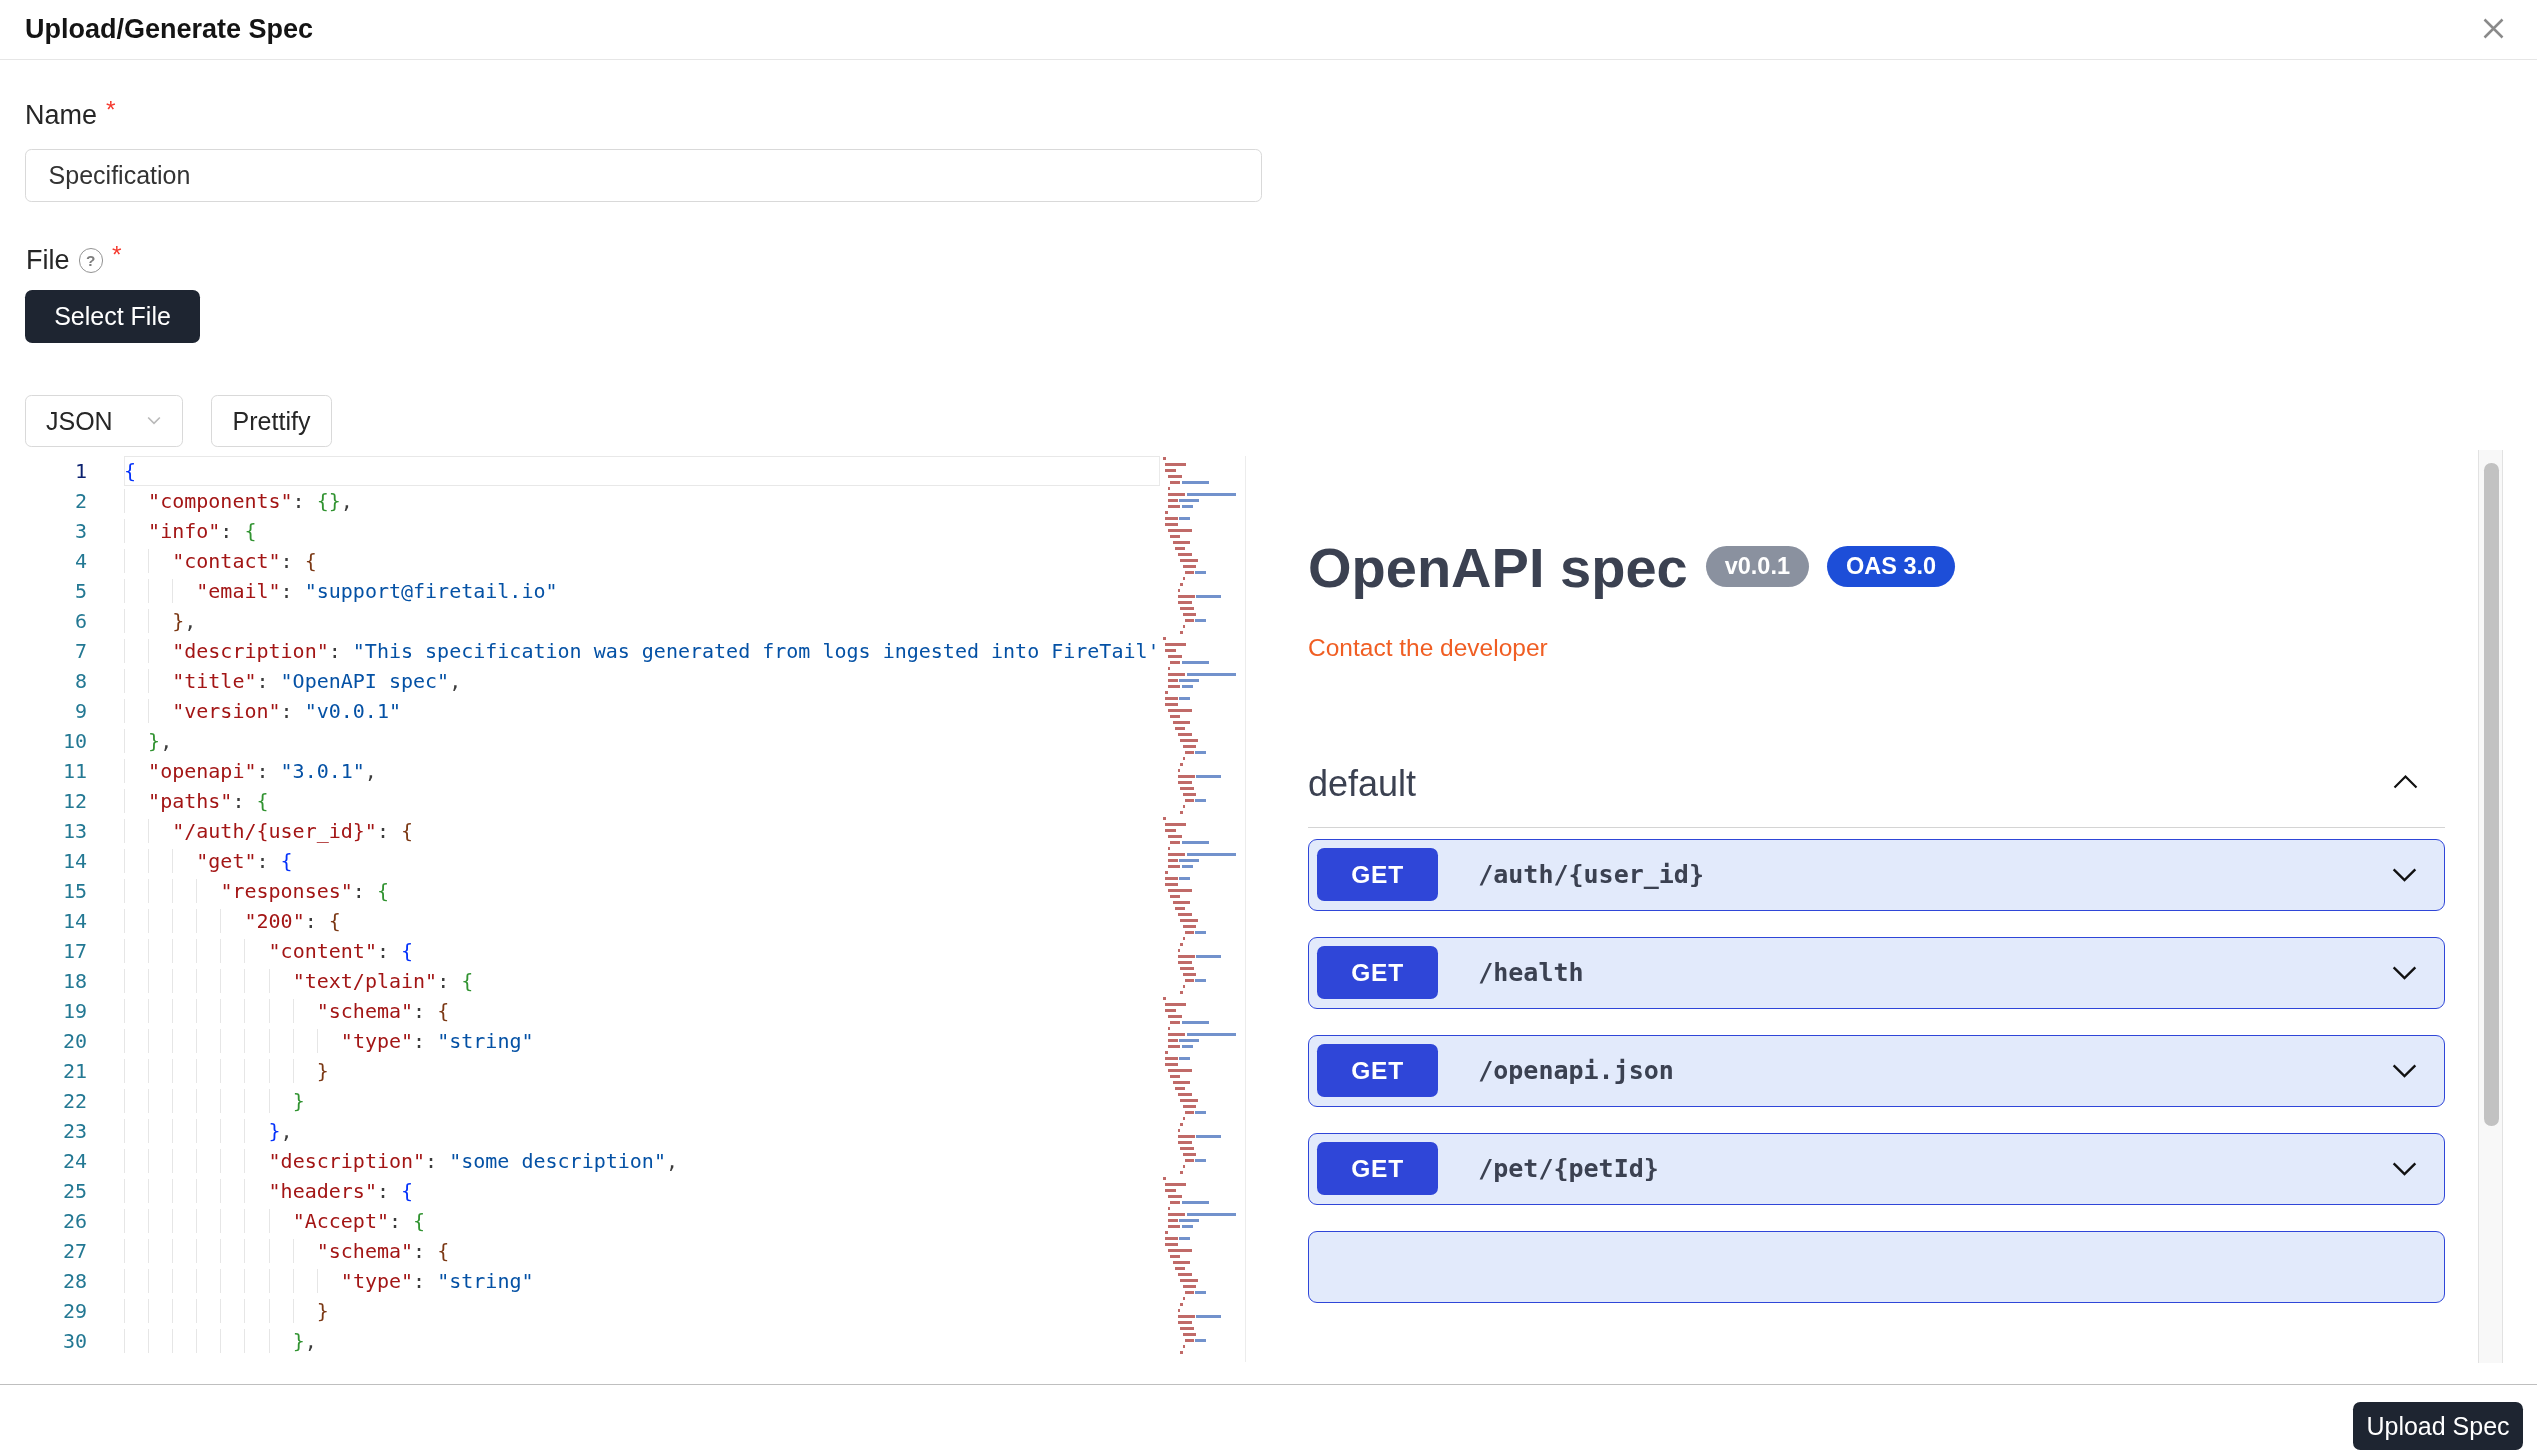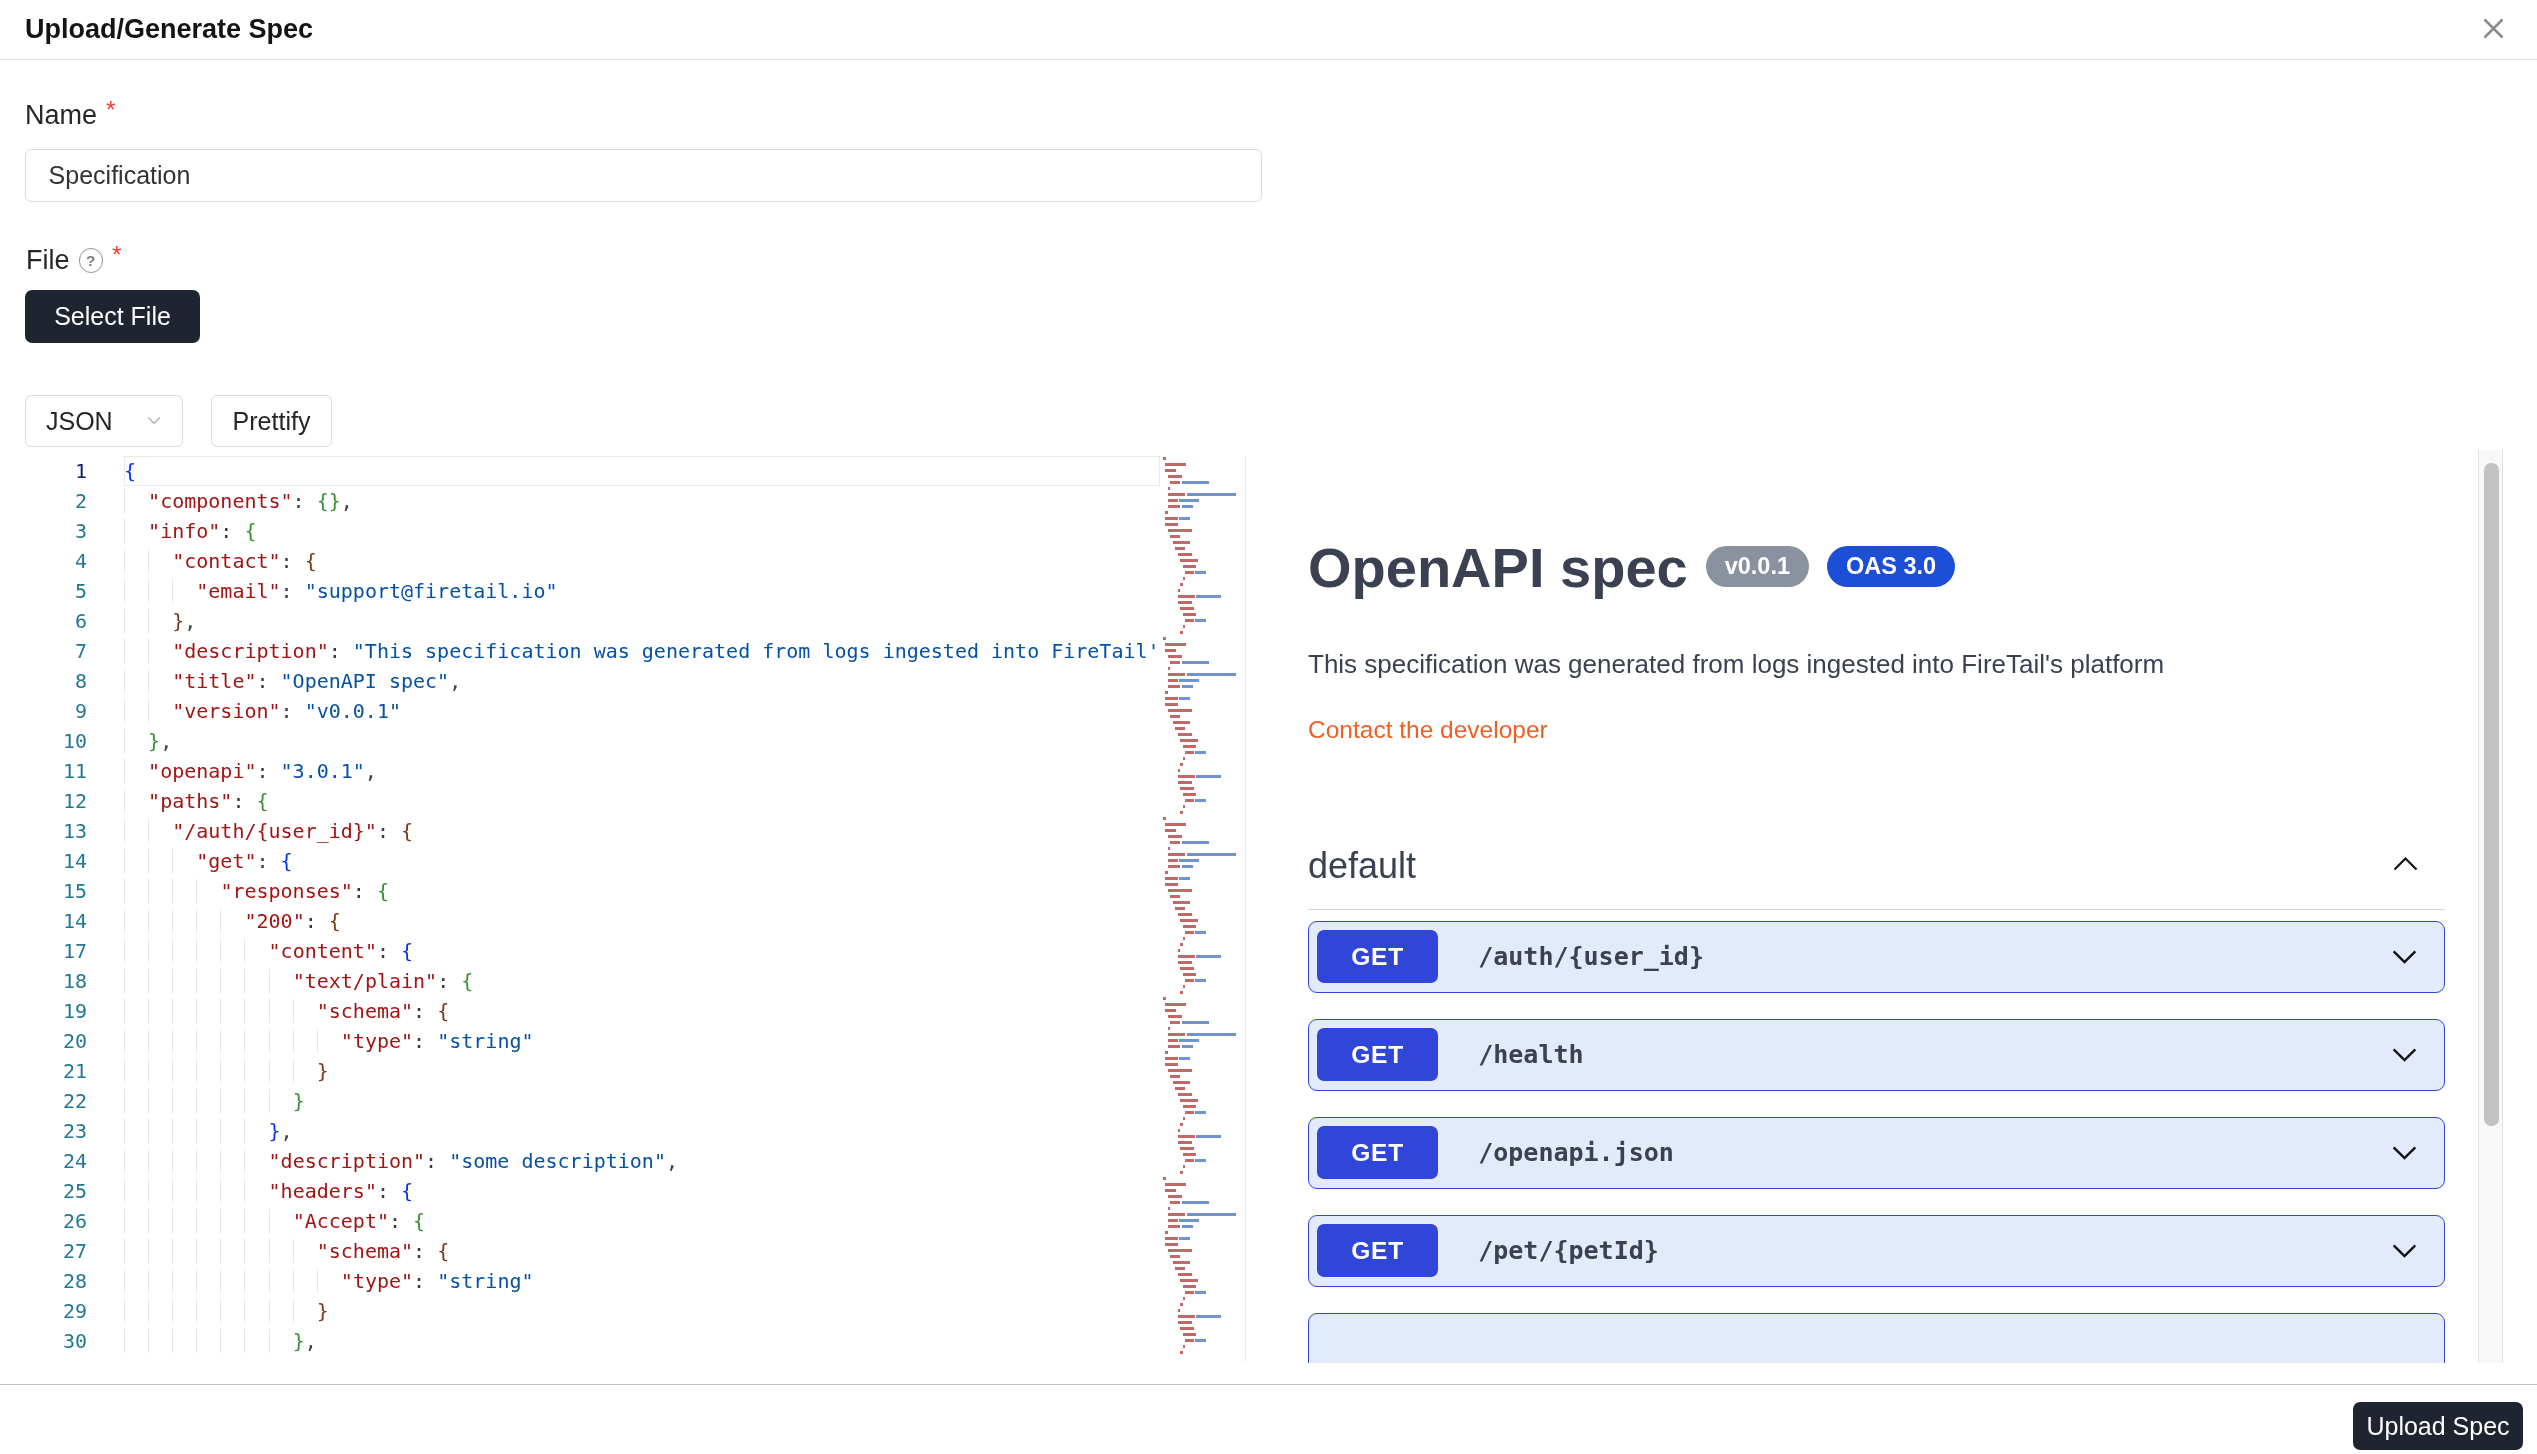--- a/index.html
+++ b/index.html
@@ -691,21 +691,20 @@
       </div>
     </div>
 </div>
 
 <div class="preview">
   <div class="title-row">
     <div class="api-title">OpenAPI spec</div>
     <div class="badge gray">v0.0.1</div>
     <div class="badge orange">OAS 3.0</div>
   </div>
-  <div class="api-desc">This specification was generated from logs ingested into FireTail's platform</div>
   <a class="contact-link">Contact the developer</a>
 
   <div class="section-head">
     <div class="section-title">default</div>
     <span>
       <svg width="33" height="22" viewBox="0 0 36 24">
           <path d="M6 18 L18 6 L30 18" stroke="#111" stroke-width="2.4" fill="none"></path>
         </svg>
     </span>
   </div>

